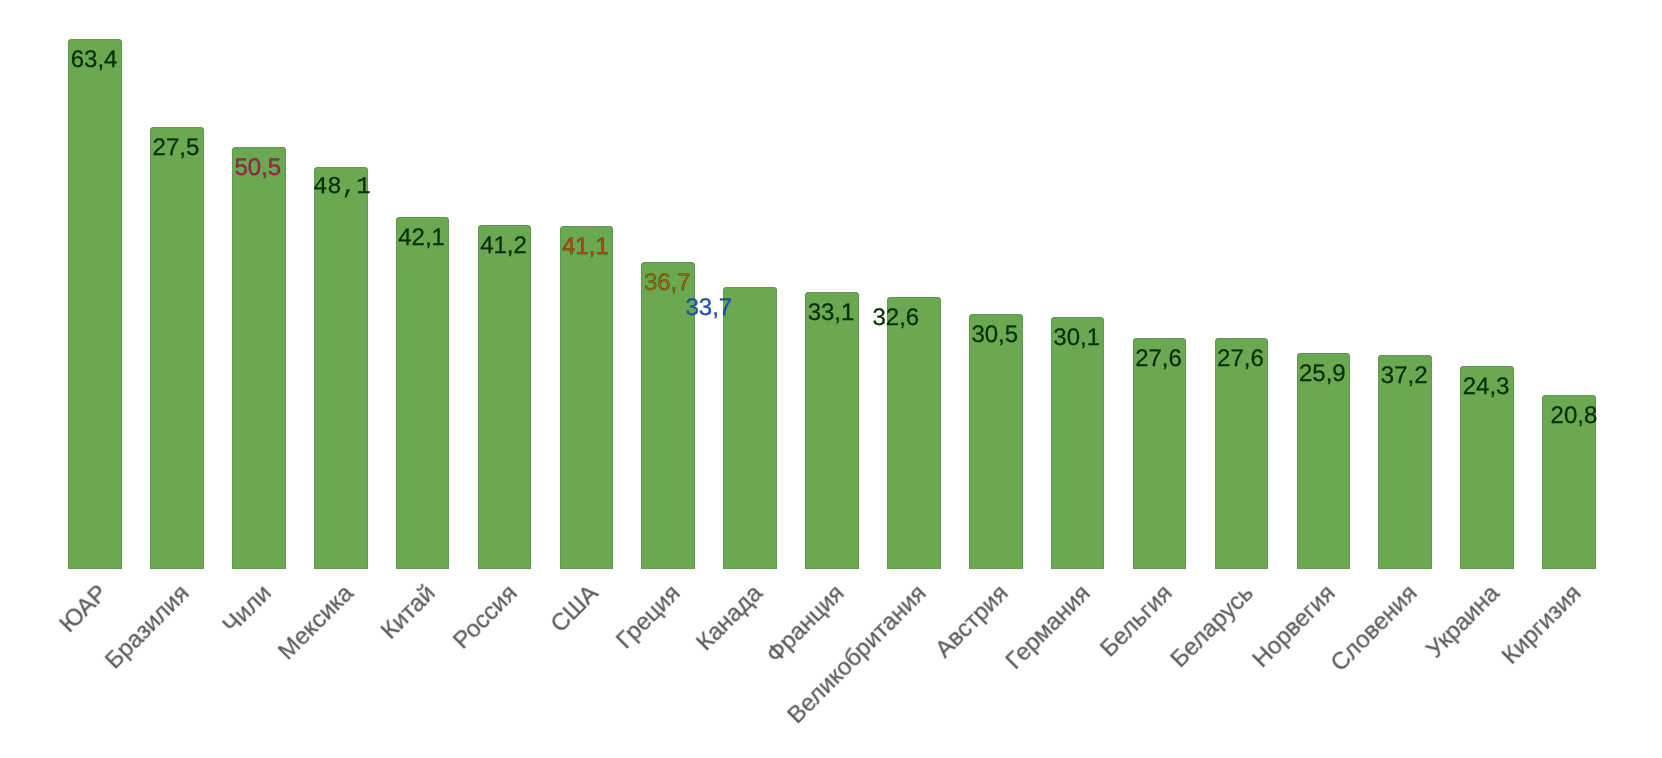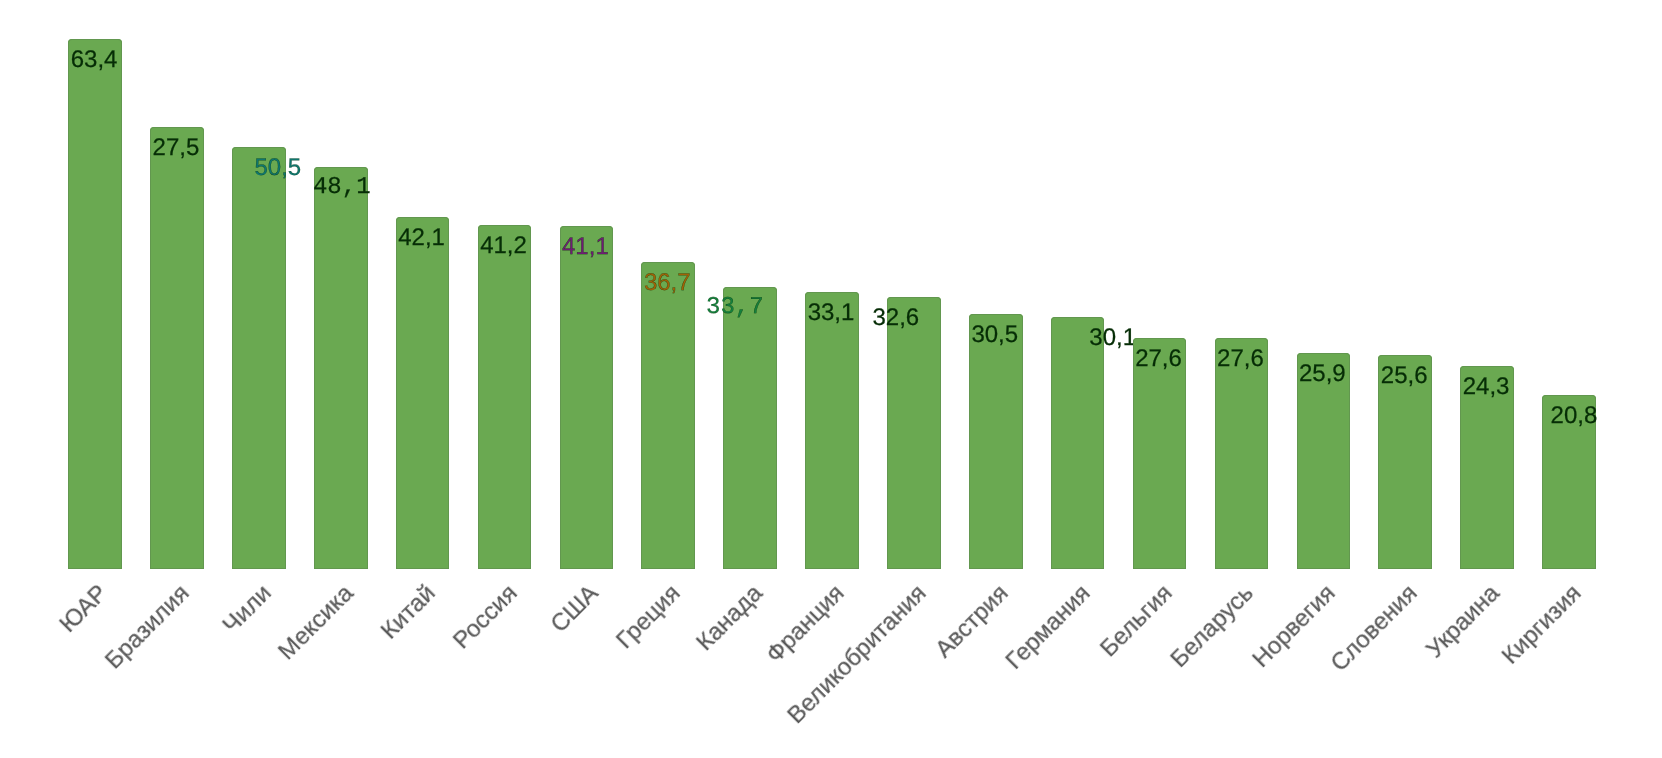--- a/index.html
+++ b/index.html
@@ -58,91 +58,91 @@
       <div class="bar-value" style="left: 67.3px; top: 48.193px; width: 53.6px; color: rgb(6, 45, 6);">63,4</div>
       <div class="cat-label" style="left: 95.1px; top: 581.2px; color: rgb(89, 89, 89); transform: rotate(-45deg) translate(-100%, 0px);">ЮАР</div>
     </div>
     <div class="bar-group">
       <div class="bar" style="left: 150.18px; top: 126.92px; width: 53.6px; height: 441.979px; background: rgb(106, 169, 81); box-shadow: rgb(98, 151, 79) 0px 0px 0px 1px inset; border-radius: 4px 4px 0px 0px;"></div>
       <div class="bar-value" style="left: 149.18px; top: 135.92px; width: 53.6px; color: rgb(6, 45, 6);">27,5</div>
       <div class="cat-label" style="left: 176.98px; top: 581.2px; color: rgb(89, 89, 89); transform: rotate(-45deg) translate(-100%, 0px);">Бразилия</div>
     </div>
     <div class="bar-group">
       <div class="bar" style="left: 232.06px; top: 146.972px; width: 53.6px; height: 421.928px; background: rgb(106, 169, 81); box-shadow: rgb(98, 151, 79) 0px 0px 0px 1px inset; border-radius: 4px 4px 0px 0px;"></div>
-      <div class="bar-value" style="left: 231.06px; top: 155.972px; width: 53.6px; color: #0f766e; margin-left: 20px;">50,5</div>
+      <div class="bar-value" style="left: 231.06px; top: 155.972px; width: 53.6px; color: #be185d;">50,5</div>
       <div class="cat-label" style="left: 258.86px; top: 581.2px; color: rgb(89, 89, 89); transform: rotate(-45deg) translate(-100%, 0px);">Чили</div>
     </div>
     <div class="bar-group">
       <div class="bar" style="left: 313.94px; top: 167.024px; width: 53.6px; height: 401.875px; background: rgb(106, 169, 81); box-shadow: rgb(98, 151, 79) 0px 0px 0px 1px inset; border-radius: 4px 4px 0px 0px;"></div>
       <div class="bar-value" style="left: 312.94px; top: 176.024px; width: 53.6px; color: rgb(6, 45, 6); font-family: Liberation Mono, monospace;">48,1</div>
       <div class="cat-label" style="left: 340.74px; top: 581.2px; color: rgb(89, 89, 89); transform: rotate(-45deg) translate(-100%, 0px);">Мексика</div>
     </div>
     <div class="bar-group">
       <div class="bar" style="left: 395.82px; top: 217.154px; width: 53.6px; height: 351.745px; background: rgb(106, 169, 81); box-shadow: rgb(98, 151, 79) 0px 0px 0px 1px inset; border-radius: 4px 4px 0px 0px;"></div>
       <div class="bar-value" style="left: 394.82px; top: 226.154px; width: 53.6px; color: rgb(6, 45, 6);">42,1</div>
       <div class="cat-label" style="left: 422.62px; top: 581.2px; color: rgb(89, 89, 89); transform: rotate(-45deg) translate(-100%, 0px);">Китай</div>
     </div>
     <div class="bar-group">
       <div class="bar" style="left: 477.7px; top: 224.674px; width: 53.6px; height: 344.226px; background: rgb(106, 169, 81); box-shadow: rgb(98, 151, 79) 0px 0px 0px 1px inset; border-radius: 4px 4px 0px 0px;"></div>
       <div class="bar-value" style="left: 476.7px; top: 233.674px; width: 53.6px; color: rgb(6, 45, 6);">41,2</div>
       <div class="cat-label" style="left: 504.5px; top: 581.2px; color: rgb(89, 89, 89); transform: rotate(-45deg) translate(-100%, 0px);">Россия</div>
     </div>
     <div class="bar-group">
       <div class="bar" style="left: 559.58px; top: 225.509px; width: 53.6px; height: 343.39px; background: rgb(106, 169, 81); box-shadow: rgb(98, 151, 79) 0px 0px 0px 1px inset; border-radius: 4px 4px 0px 0px;"></div>
-      <div class="bar-value" style="left: 558.58px; top: 234.509px; width: 53.6px; color: #701a75;">41,1</div>
+      <div class="bar-value" style="left: 558.58px; top: 234.509px; width: 53.6px; color: #c2410c;">41,1</div>
       <div class="cat-label" style="left: 586.38px; top: 581.2px; color: rgb(89, 89, 89); transform: rotate(-45deg) translate(-100%, 0px);">США</div>
     </div>
     <div class="bar-group">
       <div class="bar" style="left: 641.46px; top: 262.271px; width: 53.6px; height: 306.628px; background: rgb(106, 169, 81); box-shadow: rgb(98, 151, 79) 0px 0px 0px 1px inset; border-radius: 4px 4px 0px 0px;"></div>
       <div class="bar-value" style="left: 640.46px; top: 271.271px; width: 53.6px; color: #a16207;">36,7</div>
       <div class="cat-label" style="left: 668.26px; top: 581.2px; color: rgb(89, 89, 89); transform: rotate(-45deg) translate(-100%, 0px);">Греция</div>
     </div>
     <div class="bar-group">
       <div class="bar" style="left: 723.34px; top: 287.336px; width: 53.6px; height: 281.563px; background: rgb(106, 169, 81); box-shadow: rgb(98, 151, 79) 0px 0px 0px 1px inset; border-radius: 4px 4px 0px 0px;"></div>
-      <div class="bar-value" style="left: 706px; top: 296.336px; width: 53.6px; color: #15803d; font-family: Liberation Mono, monospace;">33,7</div>
+      <div class="bar-value" style="left: 682px; top: 296.336px; width: 53.6px; color: #1d4ed8;">33,7</div>
       <div class="cat-label" style="left: 750.14px; top: 581.2px; color: rgb(89, 89, 89); transform: rotate(-45deg) translate(-100%, 0px);">Канада</div>
     </div>
     <div class="bar-group">
       <div class="bar" style="left: 805.22px; top: 292.349px; width: 53.6px; height: 276.55px; background: rgb(106, 169, 81); box-shadow: rgb(98, 151, 79) 0px 0px 0px 1px inset; border-radius: 4px 4px 0px 0px;"></div>
       <div class="bar-value" style="left: 804.22px; top: 301.349px; width: 53.6px; color: rgb(6, 45, 6);">33,1</div>
       <div class="cat-label" style="left: 832.02px; top: 581.2px; color: rgb(89, 89, 89); transform: rotate(-45deg) translate(-100%, 0px);">Франция</div>
     </div>
     <div class="bar-group">
       <div class="bar" style="left: 887.1px; top: 296.527px; width: 53.6px; height: 272.373px; background: rgb(106, 169, 81); box-shadow: rgb(98, 151, 79) 0px 0px 0px 1px inset; border-radius: 4px 4px 0px 0px;"></div>
       <div class="bar-value" style="left: 869px; top: 305.527px; width: 53.6px; color: rgb(6, 45, 6);">32,6</div>
       <div class="cat-label" style="left: 913.9px; top: 581.2px; color: rgb(89, 89, 89); transform: rotate(-45deg) translate(-100%, 0px);">Великобритания</div>
     </div>
     <div class="bar-group">
       <div class="bar" style="left: 968.98px; top: 314.072px; width: 53.6px; height: 254.827px; background: rgb(106, 169, 81); box-shadow: rgb(98, 151, 79) 0px 0px 0px 1px inset; border-radius: 4px 4px 0px 0px;"></div>
       <div class="bar-value" style="left: 967.98px; top: 323.072px; width: 53.6px; color: rgb(6, 45, 6);">30,5</div>
       <div class="cat-label" style="left: 995.78px; top: 581.2px; color: rgb(89, 89, 89); transform: rotate(-45deg) translate(-100%, 0px);">Австрия</div>
     </div>
     <div class="bar-group">
       <div class="bar" style="left: 1050.86px; top: 317.414px; width: 53.6px; height: 251.486px; background: rgb(106, 169, 81); box-shadow: rgb(98, 151, 79) 0px 0px 0px 1px inset; border-radius: 4px 4px 0px 0px;"></div>
-      <div class="bar-value" style="left: 1049.86px; top: 326.414px; width: 53.6px; color: rgb(6, 45, 6); margin-left: 36px;">30,1</div>
+      <div class="bar-value" style="left: 1049.86px; top: 326.414px; width: 53.6px; color: rgb(6, 45, 6);">30,1</div>
       <div class="cat-label" style="left: 1077.66px; top: 581.2px; color: rgb(89, 89, 89); transform: rotate(-45deg) translate(-100%, 0px);">Германия</div>
     </div>
     <div class="bar-group">
       <div class="bar" style="left: 1132.74px; top: 338.302px; width: 53.6px; height: 230.598px; background: rgb(106, 169, 81); box-shadow: rgb(98, 151, 79) 0px 0px 0px 1px inset; border-radius: 4px 4px 0px 0px;"></div>
       <div class="bar-value" style="left: 1131.74px; top: 347.302px; width: 53.6px; color: rgb(6, 45, 6);">27,6</div>
       <div class="cat-label" style="left: 1159.54px; top: 581.2px; color: rgb(89, 89, 89); transform: rotate(-45deg) translate(-100%, 0px);">Бельгия</div>
     </div>
     <div class="bar-group">
       <div class="bar" style="left: 1214.62px; top: 338.302px; width: 53.6px; height: 230.598px; background: rgb(106, 169, 81); box-shadow: rgb(98, 151, 79) 0px 0px 0px 1px inset; border-radius: 4px 4px 0px 0px;"></div>
       <div class="bar-value" style="left: 1213.62px; top: 347.302px; width: 53.6px; color: rgb(6, 45, 6);">27,6</div>
       <div class="cat-label" style="left: 1241.42px; top: 581.2px; color: rgb(89, 89, 89); transform: rotate(-45deg) translate(-100%, 0px);">Беларусь</div>
     </div>
     <div class="bar-group">
       <div class="bar" style="left: 1296.5px; top: 352.505px; width: 53.6px; height: 216.394px; background: rgb(106, 169, 81); box-shadow: rgb(98, 151, 79) 0px 0px 0px 1px inset; border-radius: 4px 4px 0px 0px;"></div>
       <div class="bar-value" style="left: 1295.5px; top: 361.505px; width: 53.6px; color: rgb(6, 45, 6);">25,9</div>
       <div class="cat-label" style="left: 1323.3px; top: 581.2px; color: rgb(89, 89, 89); transform: rotate(-45deg) translate(-100%, 0px);">Норвегия</div>
     </div>
     <div class="bar-group">
       <div class="bar" style="left: 1378.38px; top: 355.012px; width: 53.6px; height: 213.888px; background: rgb(106, 169, 81); box-shadow: rgb(98, 151, 79) 0px 0px 0px 1px inset; border-radius: 4px 4px 0px 0px;"></div>
-      <div class="bar-value" style="left: 1377.38px; top: 364.012px; width: 53.6px; color: rgb(6, 45, 6);">25,6</div>
+      <div class="bar-value" style="left: 1377.38px; top: 364.012px; width: 53.6px; color: rgb(6, 45, 6);">37,2</div>
       <div class="cat-label" style="left: 1405.18px; top: 581.2px; color: rgb(89, 89, 89); transform: rotate(-45deg) translate(-100%, 0px);">Словения</div>
     </div>
     <div class="bar-group">
       <div class="bar" style="left: 1460.26px; top: 365.873px; width: 53.6px; height: 203.026px; background: rgb(106, 169, 81); box-shadow: rgb(98, 151, 79) 0px 0px 0px 1px inset; border-radius: 4px 4px 0px 0px;"></div>
       <div class="bar-value" style="left: 1459.26px; top: 374.873px; width: 53.6px; color: rgb(6, 45, 6);">24,3</div>
       <div class="cat-label" style="left: 1487.06px; top: 581.2px; color: rgb(89, 89, 89); transform: rotate(-45deg) translate(-100%, 0px);">Украина</div>
     </div>
     <div class="bar-group">
       <div class="bar" style="left: 1542.14px; top: 395.116px; width: 53.6px; height: 173.784px; background: rgb(106, 169, 81); box-shadow: rgb(98, 151, 79) 0px 0px 0px 1px inset; border-radius: 4px 4px 0px 0px;"></div>
       <div class="bar-value" style="left: 1541.14px; top: 404px; width: 53.6px; color: rgb(6, 45, 6); margin-left: 6px;">20,8</div>

